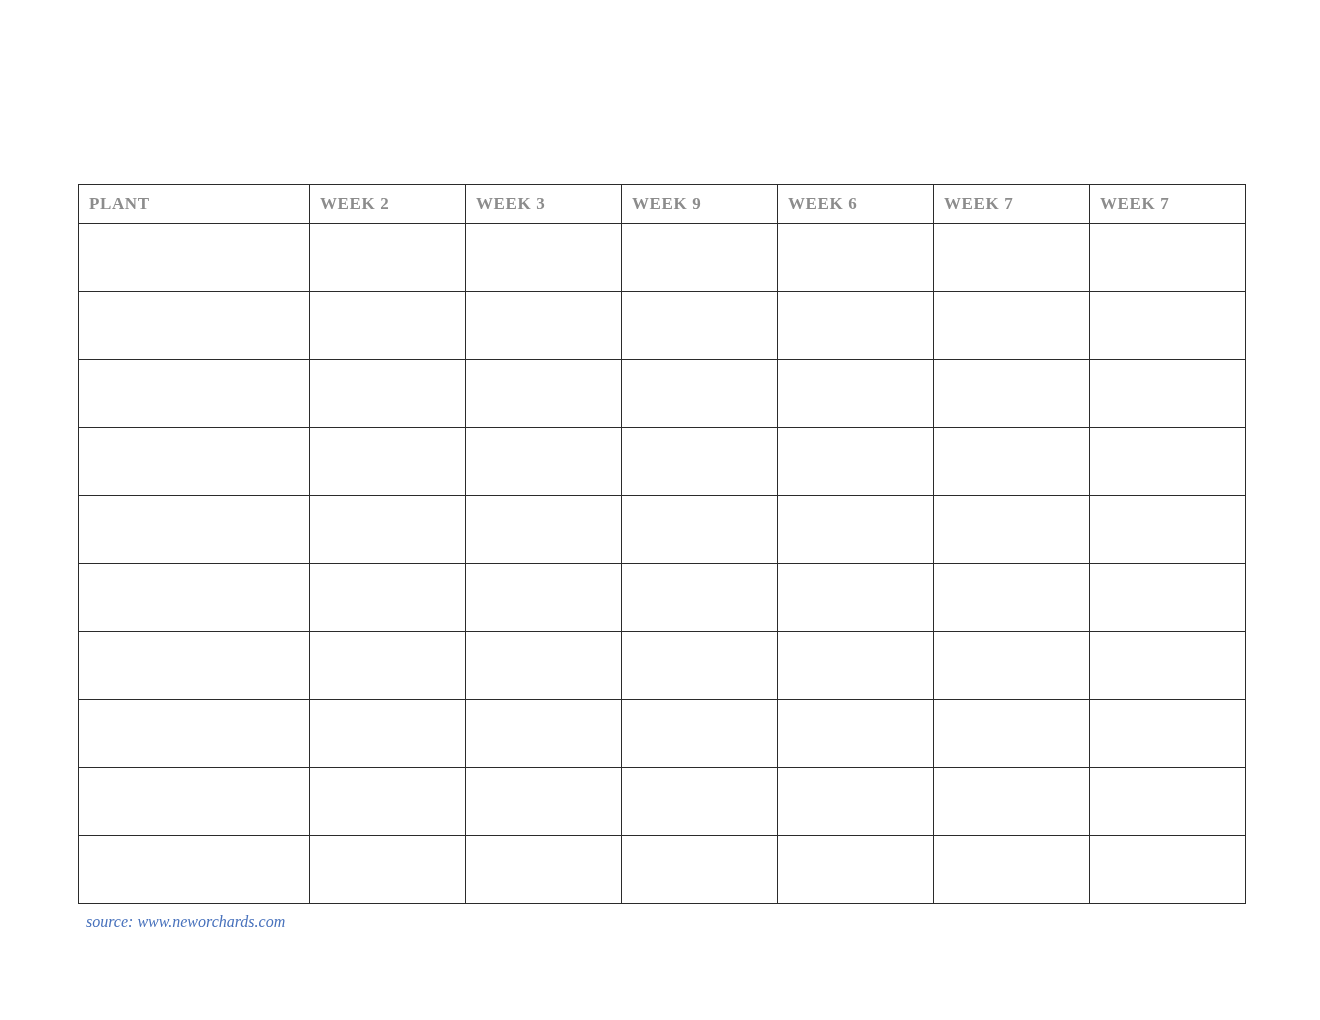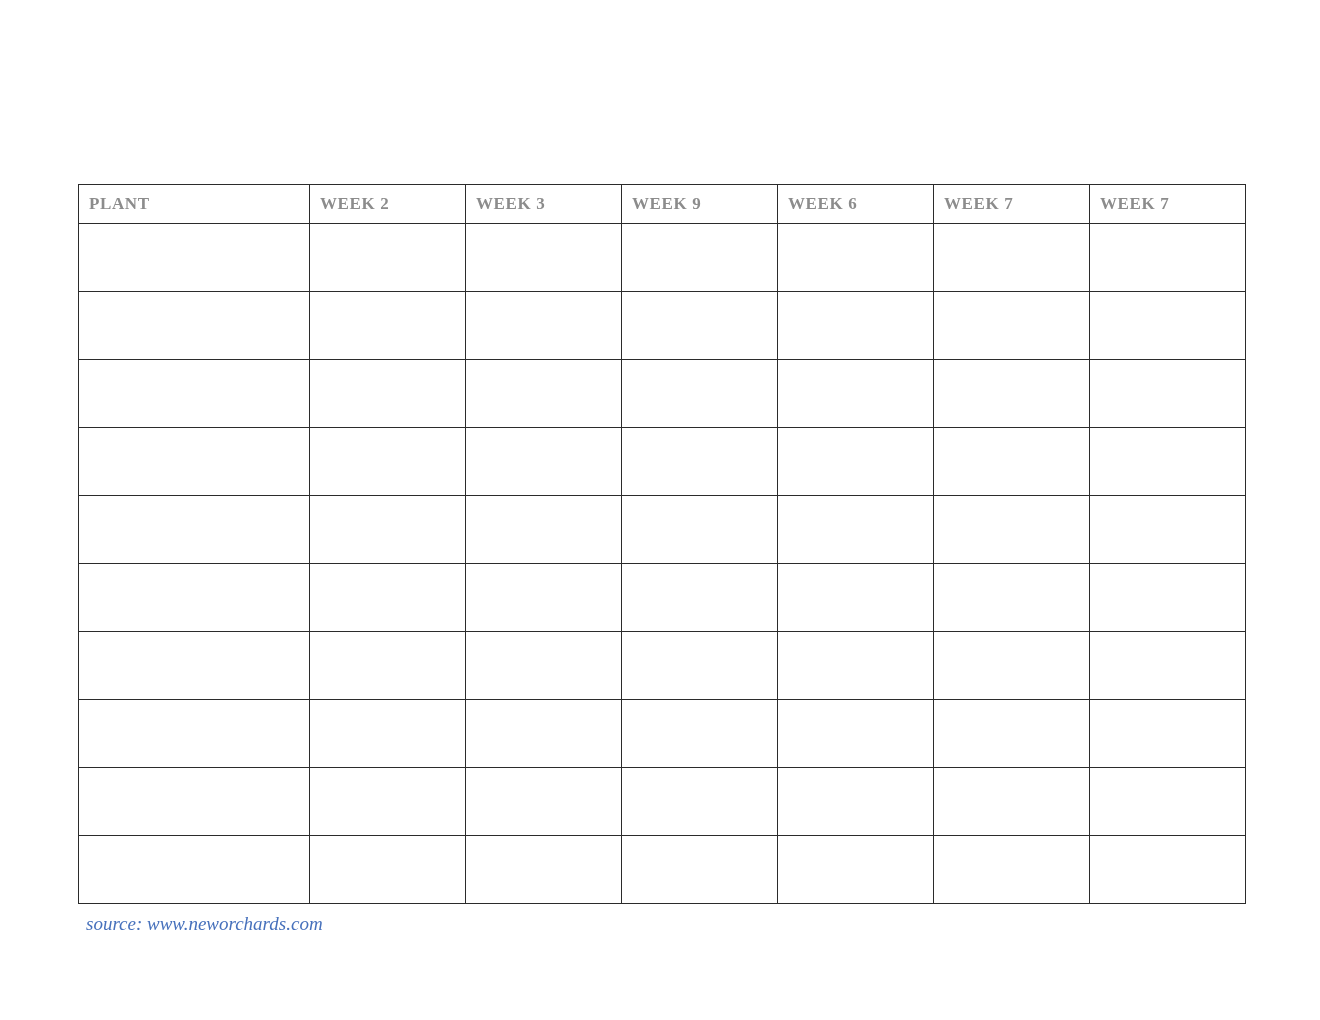--- a/index.html
+++ b/index.html
@@ -81,21 +81,21 @@
     background: #ffffff;
   }
   col.col-plant { width: 231px; }
   col.col-week  { width: 156px; }
   .source {
     position: absolute;
     left: 86px;
     top: 913px;
     font-family: "Liberation Serif", serif;
     font-style: italic;
-    font-size: 19px;
+    font-size: 16px;
     color: #4771bc;
   }
 </style>
 </head>
 <body>
 
 <div class="page">
 
 
   <table class="calendar">

